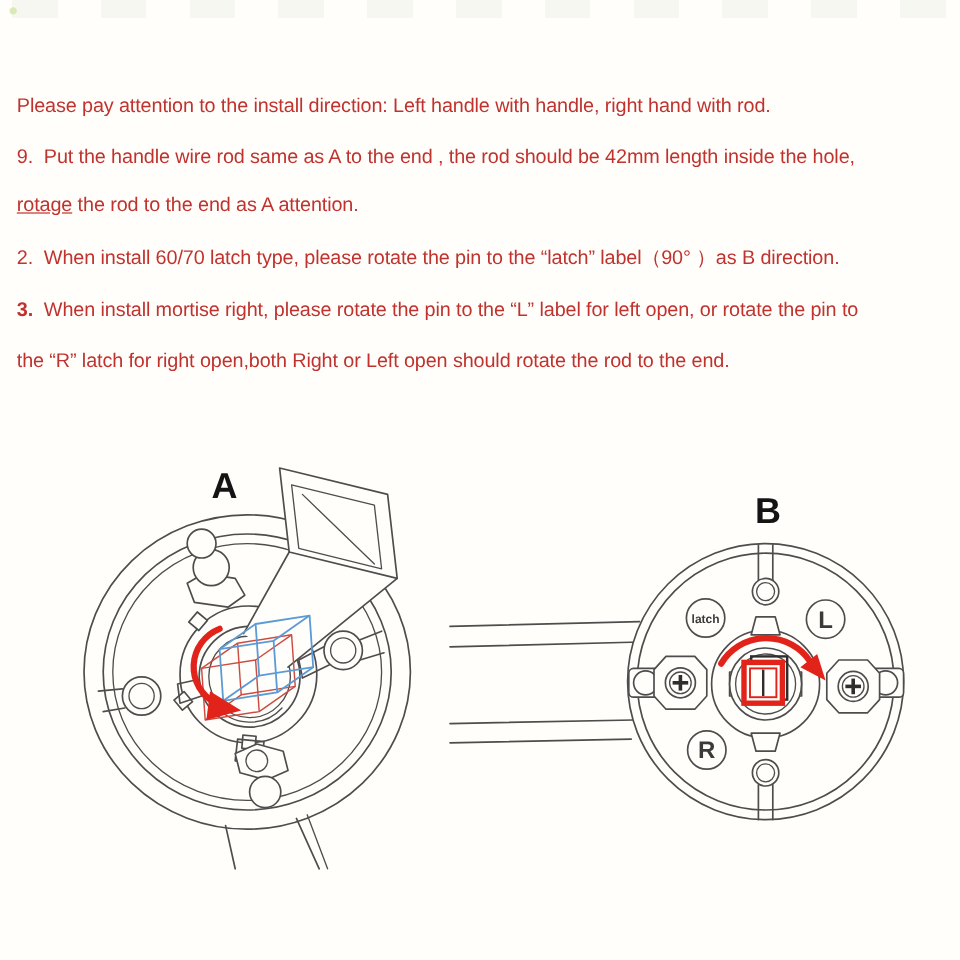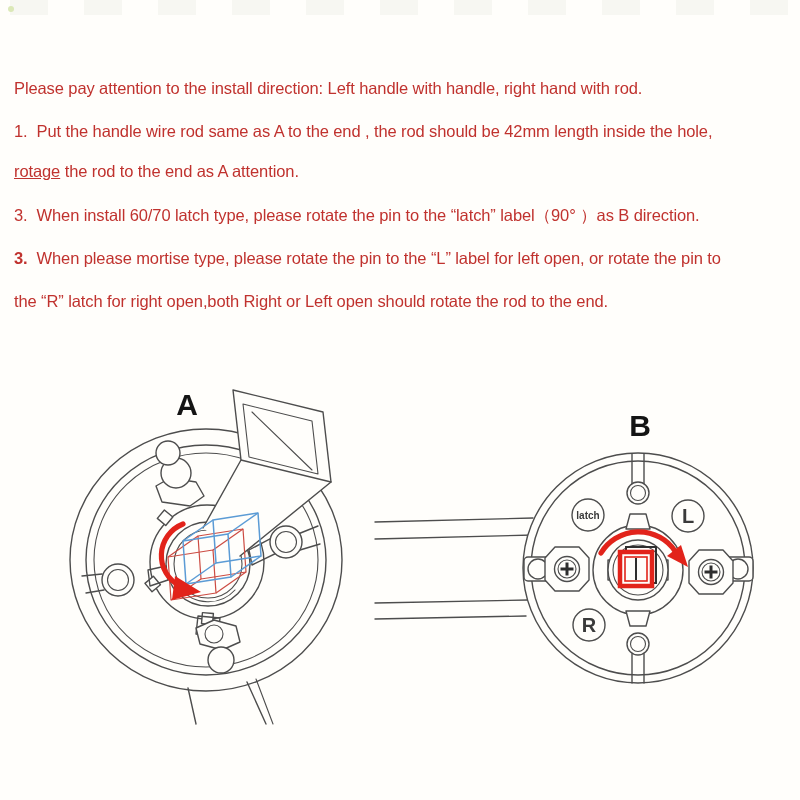--- a/index.html
+++ b/index.html
@@ -51,24 +51,24 @@
 </style>
 </head>
 <body>
 
 <div class="page">
 
   <div class="wm-strip"></div>
   <div class="wm-dot"></div>
 
   <div class="ins-line" style="top:77px">Please pay attention to the install direction: Left handle with handle, right hand with rod.</div>
-  <div class="ins-line" style="top:120px">1.  Put the handle wire rod same as A to the end , the rod should be 42mm length inside the hole,</div>
+  <div class="ins-line" style="top:120px">9.  Put the handle wire rod same as A to the end , the rod should be 42mm length inside the hole,</div>
   <div class="ins-line" style="top:160px"><span class="u">rotage</span><span> the rod to the end as A attention.</span></div>
-  <div class="ins-line" style="top:204px">3.  When install 60/70 latch type, please rotate the pin to the “latch” label（90° ）as B direction.</div>
-  <div class="ins-line" style="top:247px"><span class="b">3.</span><span>  When please mortise type, please rotate the pin to the “L” label for left open, or rotate the pin to</span></div>
+  <div class="ins-line" style="top:204px">2.  When install 60/70 latch type, please rotate the pin to the “latch” label（90° ）as B direction.</div>
+  <div class="ins-line" style="top:247px"><span class="b">3.</span><span>  When install mortise right, please rotate the pin to the “L” label for left open, or rotate the pin to</span></div>
   <div class="ins-line" style="top:290px">the “R” latch for right open,both Right or Left open should rotate the rod to the end.</div>
 
   <svg style="left:40px;top:360px" width="340" height="440" viewBox="0 0 340 440">
 
     <g>
       <ellipse class="lineart" cx="166" cy="200" rx="136" ry="131"></ellipse>
       <ellipse class="lineart" cx="166" cy="200" rx="120" ry="115"></ellipse>
       <ellipse class="lineart thin" cx="166" cy="200" rx="112" ry="107"></ellipse>
     </g>
 

